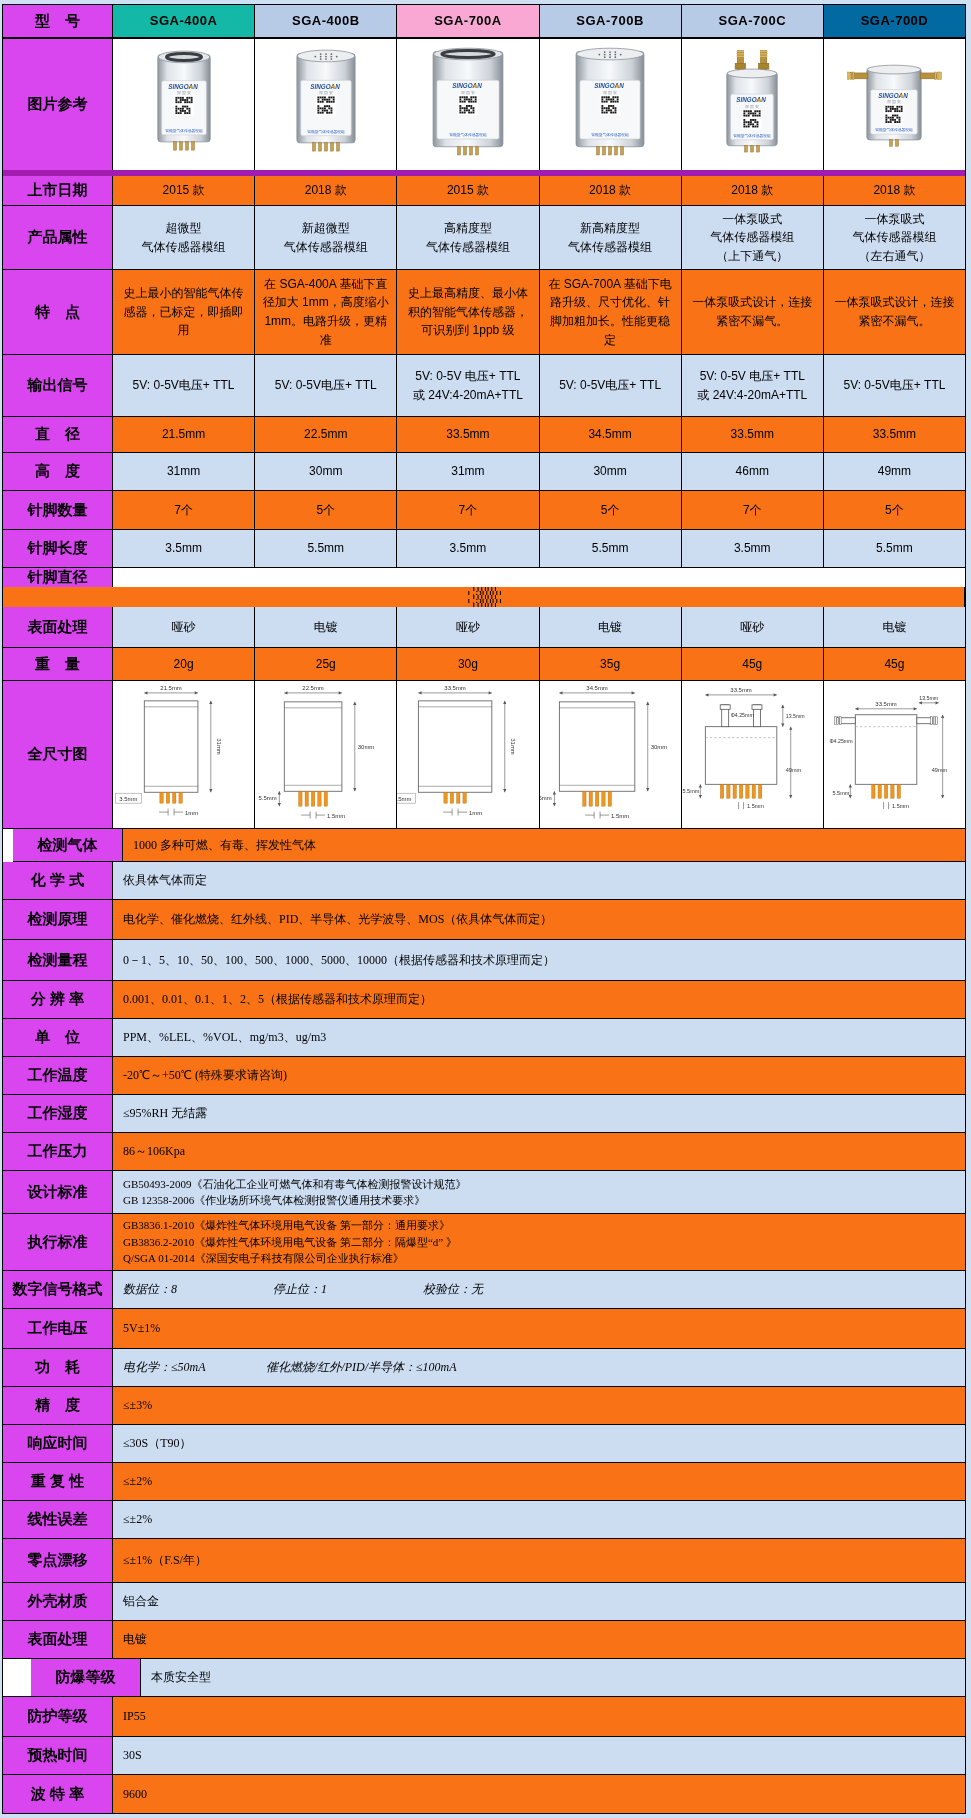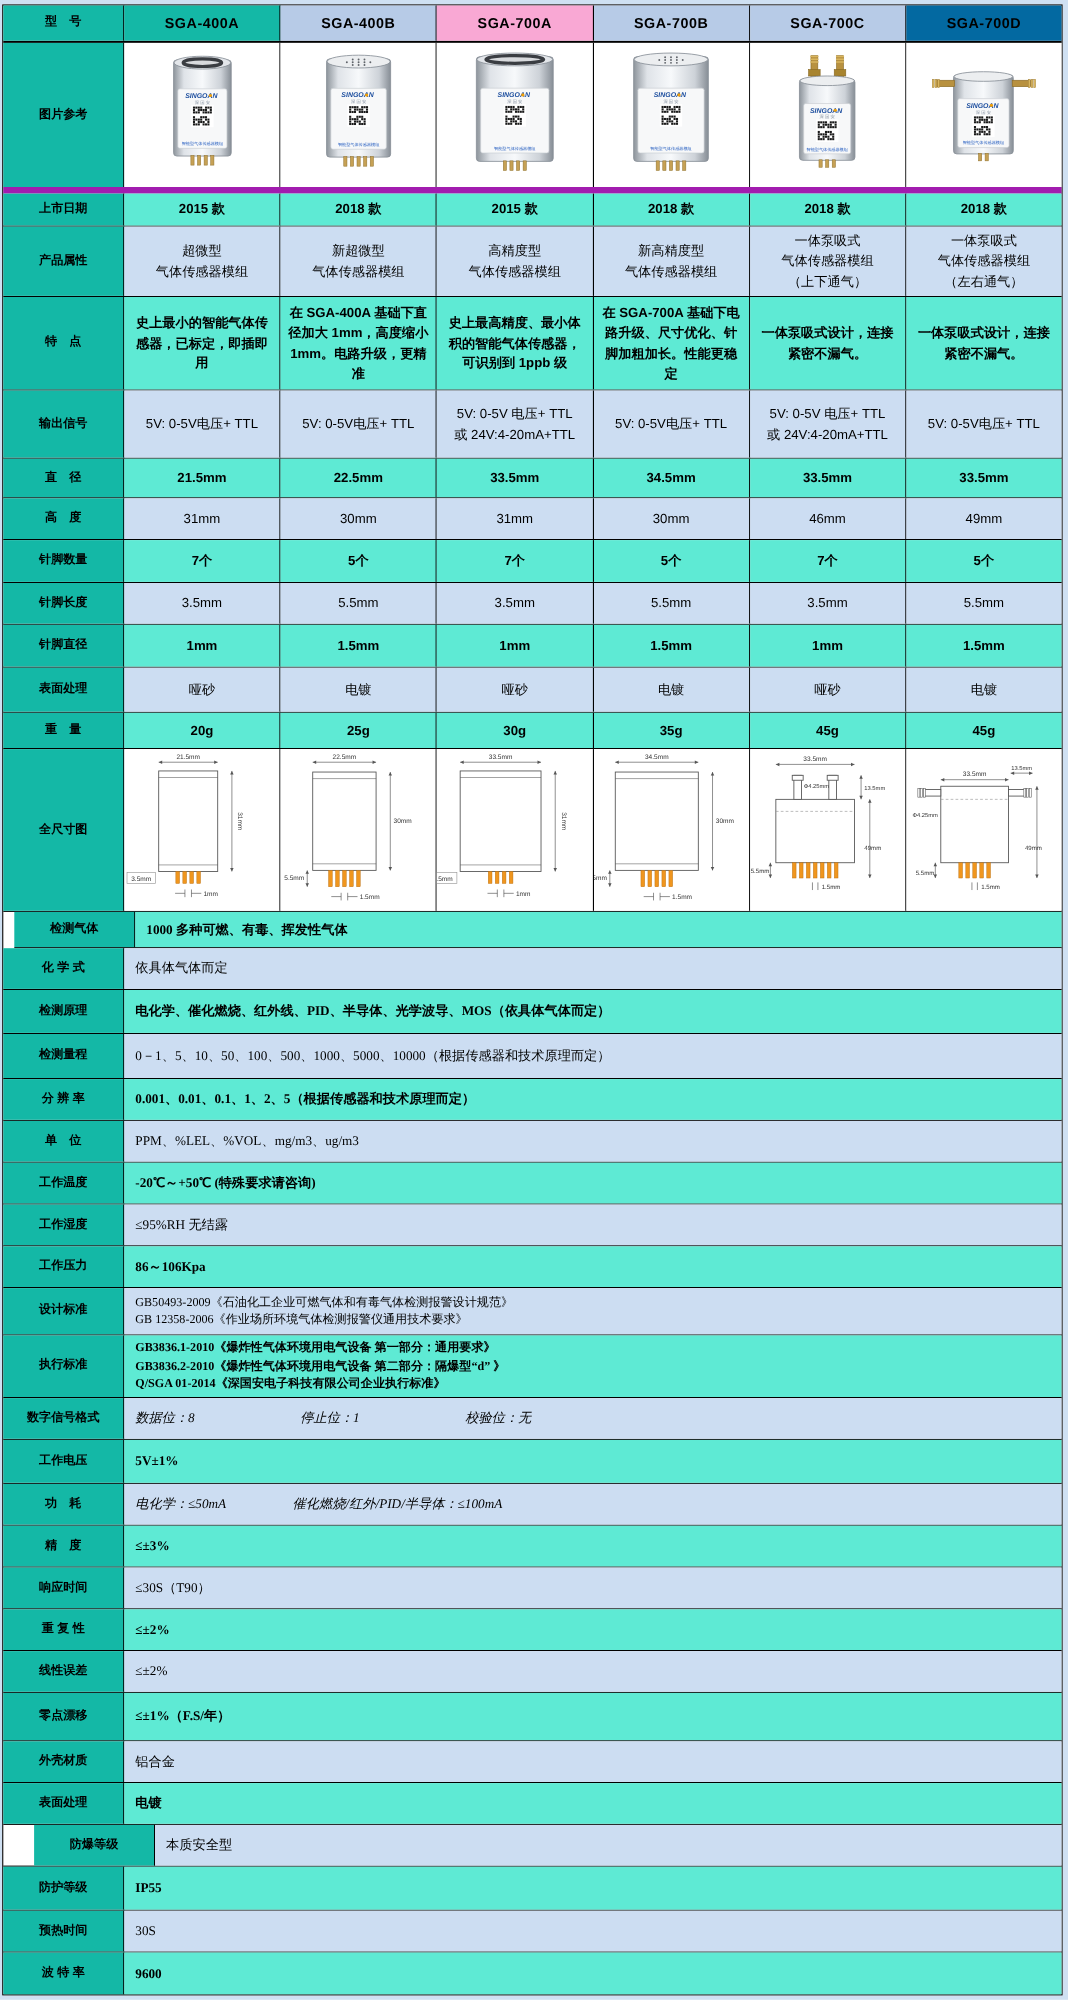--- a/index.html
+++ b/index.html
@@ -3,27 +3,27 @@
 <meta charset="utf-8">
 <style>
   html,body{margin:0;padding:0;}
   body{width:971px;background:#cfe0f2;font-family:"Liberation Sans",sans-serif;color:#000;}
   .page{width:971px;height:1818px;overflow:hidden;box-sizing:border-box;padding:4px 5px 0 2px;}
   .tbl{border:1px solid #000;background:#fff;}
   .row{display:flex;box-sizing:border-box;border-bottom:1px solid #000;}
   .row:last-child{border-bottom:none;}
   .cell{box-sizing:border-box;border-right:1px solid #000;display:flex;flex-direction:column;align-items:center;justify-content:center;text-align:center;overflow:hidden;}
   .cell:last-child{border-right:none;}
-  .label{width:110px;flex:none;background:#14b8a6;font-weight:bold;font-size:11px;line-height:1.25;}
+  .label{width:110px;flex:none;background:#d946ef;font-weight:bold;font-size:15px;line-height:1.25;}
   .val{flex:1 1 0;font-size:12px;line-height:1.55;white-space:pre-line;padding:2px 5px;}
   .hdr{border-bottom:2px solid #000;}
   .hdr .val{font-weight:bold;font-size:13px;letter-spacing:.5px;}
   .imgrow{border-bottom:6px solid #a21caf;}
   .imgrow .val, .diarow .val{background:#fff;padding:0;}
-  .bgd .val{background:#5eead4;font-weight:bold;}
+  .bgd .val{background:#f97316;}
   .bgl .val{background:#ccddf2;}
   .full .val{align-items:flex-start;justify-content:center;text-align:left;padding-left:10px;font-family:"Liberation Serif",serif;}
   .full .small{font-size:11px;line-height:1.5;}
   .segs{display:flex;width:100%;}
   .segs span{display:inline-block;min-width:140px;padding-right:10px;white-space:nowrap;font-style:italic;}
   svg text{font-family:"Liberation Sans",sans-serif;}
 </style>
 </head>
 <body>
 
@@ -553,21 +553,21 @@
       </div>
       <div class="row bgl" style="height: 38px;">
         <div class="cell label">针脚长度</div>
         <div class="cell val">3.5mm</div>
         <div class="cell val">5.5mm</div>
         <div class="cell val">3.5mm</div>
         <div class="cell val">5.5mm</div>
         <div class="cell val">3.5mm</div>
         <div class="cell val">5.5mm</div>
       </div>
-      <div class="row bgd" style="height: 39px;">
+      <div class="row bgd" style="height: 39px; flex-direction: column;">
         <div class="cell label">针脚直径</div>
         <div class="cell val">1mm</div>
         <div class="cell val">1.5mm</div>
         <div class="cell val">1mm</div>
         <div class="cell val">1.5mm</div>
         <div class="cell val">1mm</div>
         <div class="cell val">1.5mm</div>
       </div>
       <div class="row bgl" style="height: 41px;">
         <div class="cell label">表面处理</div>

